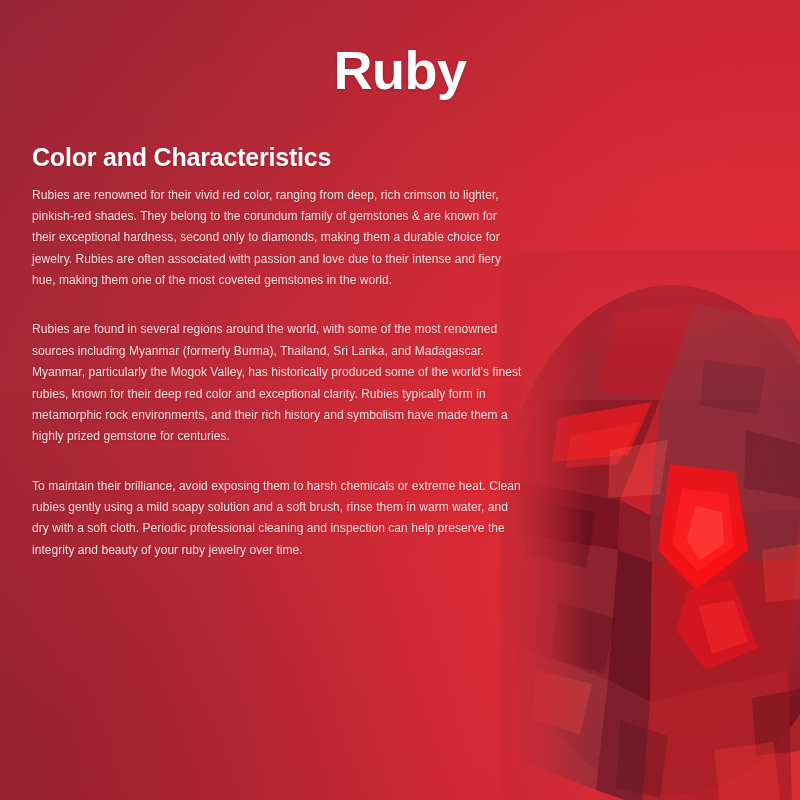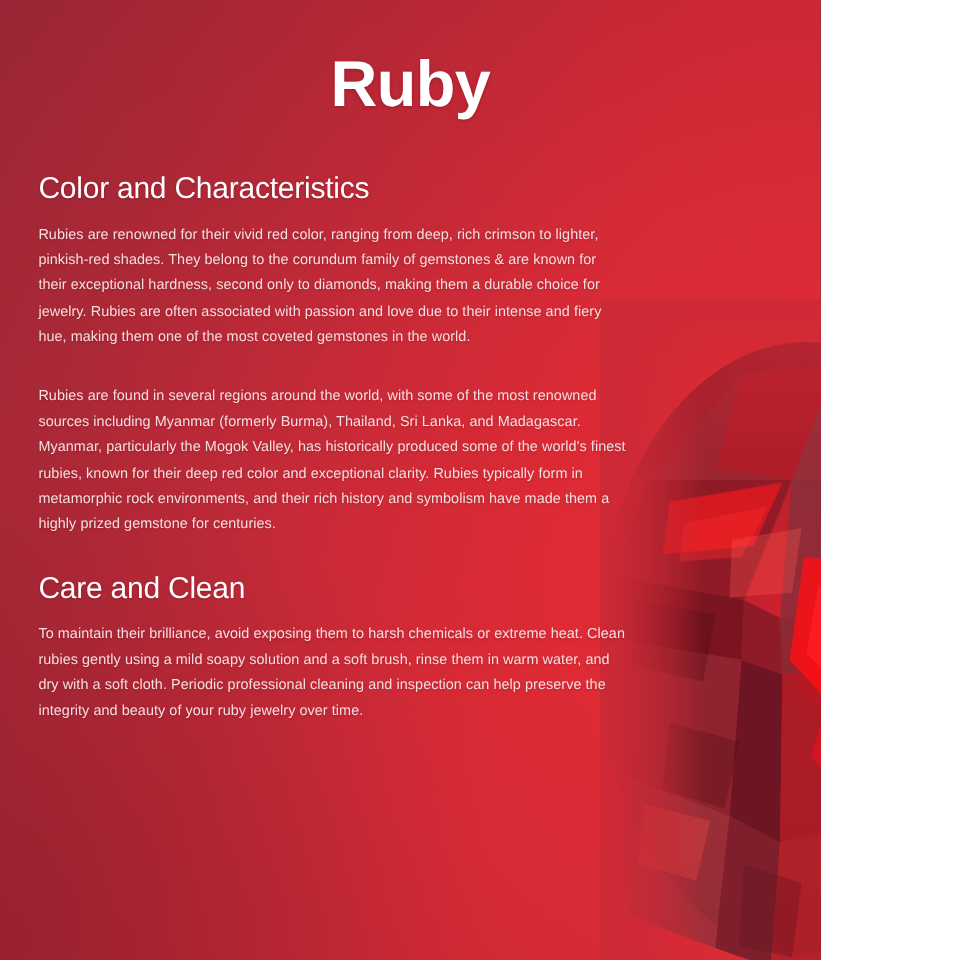--- a/index.html
+++ b/index.html
@@ -6,21 +6,21 @@
   * { margin:0; padding:0; box-sizing:border-box; }
 
   html, body {
     width:800px; height:800px;
     overflow:hidden;
     font-family:"Liberation Sans", sans-serif;
   }
 
   #poster {
     position:relative;
-    width:684px; height:800px;
+    width:800px; height:800px;
     overflow:hidden;
     background:#0f172a;
   }
 
   
   .bg-base {
     position:absolute; inset:0;
     background:linear-gradient(105deg,
         #A92C3C 0%,
         #B12B3A 18%,
@@ -86,21 +86,21 @@
   #sections {
     margin-top:44px;
     padding-left:32px;
     width:535px;
   }
   .section { margin-bottom:28px; }
   .section:last-child { margin-bottom:0; }
 
   .section-heading {
     font-size:25px;
-    font-weight:normal;
+    font-weight:bold;
     color:#FFFFFF;
     letter-spacing:-0.2px;
     margin-bottom:13px;
     text-shadow:0 1px 2px rgba(90,10,20,0.35);
   }
   .section-body {
     font-size:12px;
     font-weight:400;
     line-height:1.78;
     color:#F6DDDF;
@@ -204,19 +204,18 @@
       <div class="section">
         <div class="section-heading">Color and Characteristics</div>
         <div class="section-body">Rubies are renowned for their vivid red color, ranging from deep, rich crimson to lighter, pinkish-red shades. They belong to the corundum family of gemstones &amp; are known for their exceptional hardness, second only to diamonds, making them a durable choice for jewelry. Rubies are often associated with passion and love due to their intense and fiery hue, making them one of the most coveted gemstones in the world.</div>
       </div>
 
       <div class="section">
         <div class="section-body">Rubies are found in several regions around the world, with some of the most renowned sources including Myanmar (formerly Burma), Thailand, Sri Lanka, and Madagascar. Myanmar, particularly the Mogok Valley, has historically produced some of the world's finest rubies, known for their deep red color and exceptional clarity. Rubies typically form in metamorphic rock environments, and their rich history and symbolism have made them a highly prized gemstone for centuries.</div>
       </div>
 
       <div class="section">
-        <div class="section-heading">Care and Clean</div>
         <div class="section-body">To maintain their brilliance, avoid exposing them to harsh chemicals or extreme heat. Clean rubies gently using a mild soapy solution and a soft brush, rinse them in warm water, and dry with a soft cloth. Periodic professional cleaning and inspection can help preserve the integrity and beauty of your ruby jewelry over time.</div>
       </div>
 
     </div>
   </div>
 </div>
 
 </body></html>

